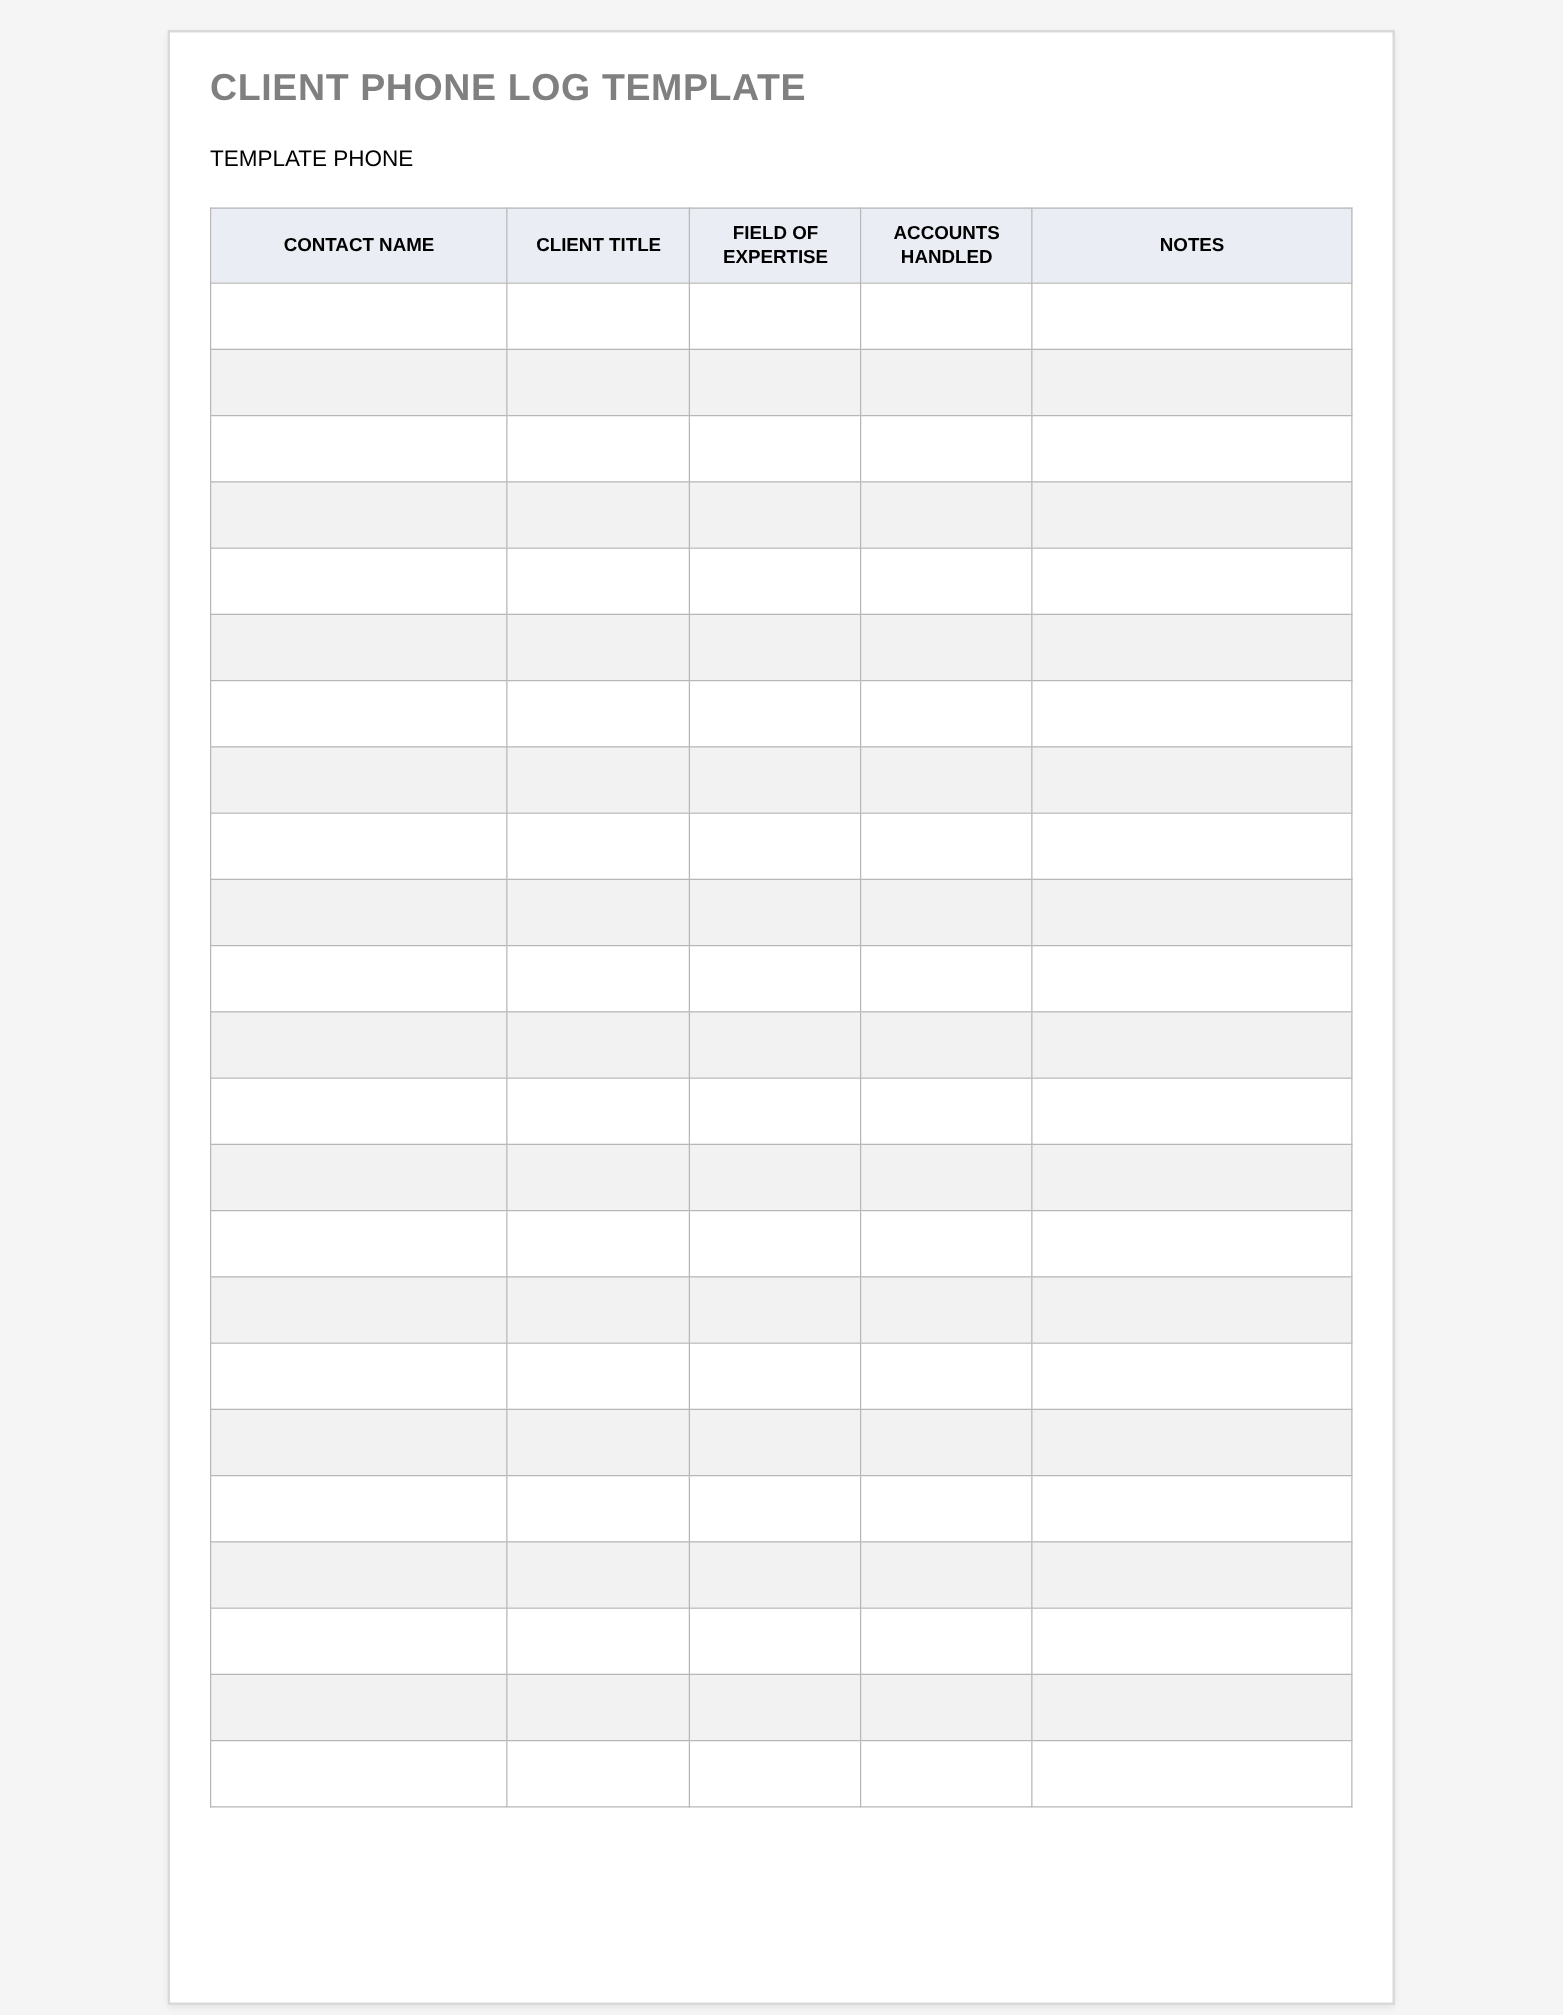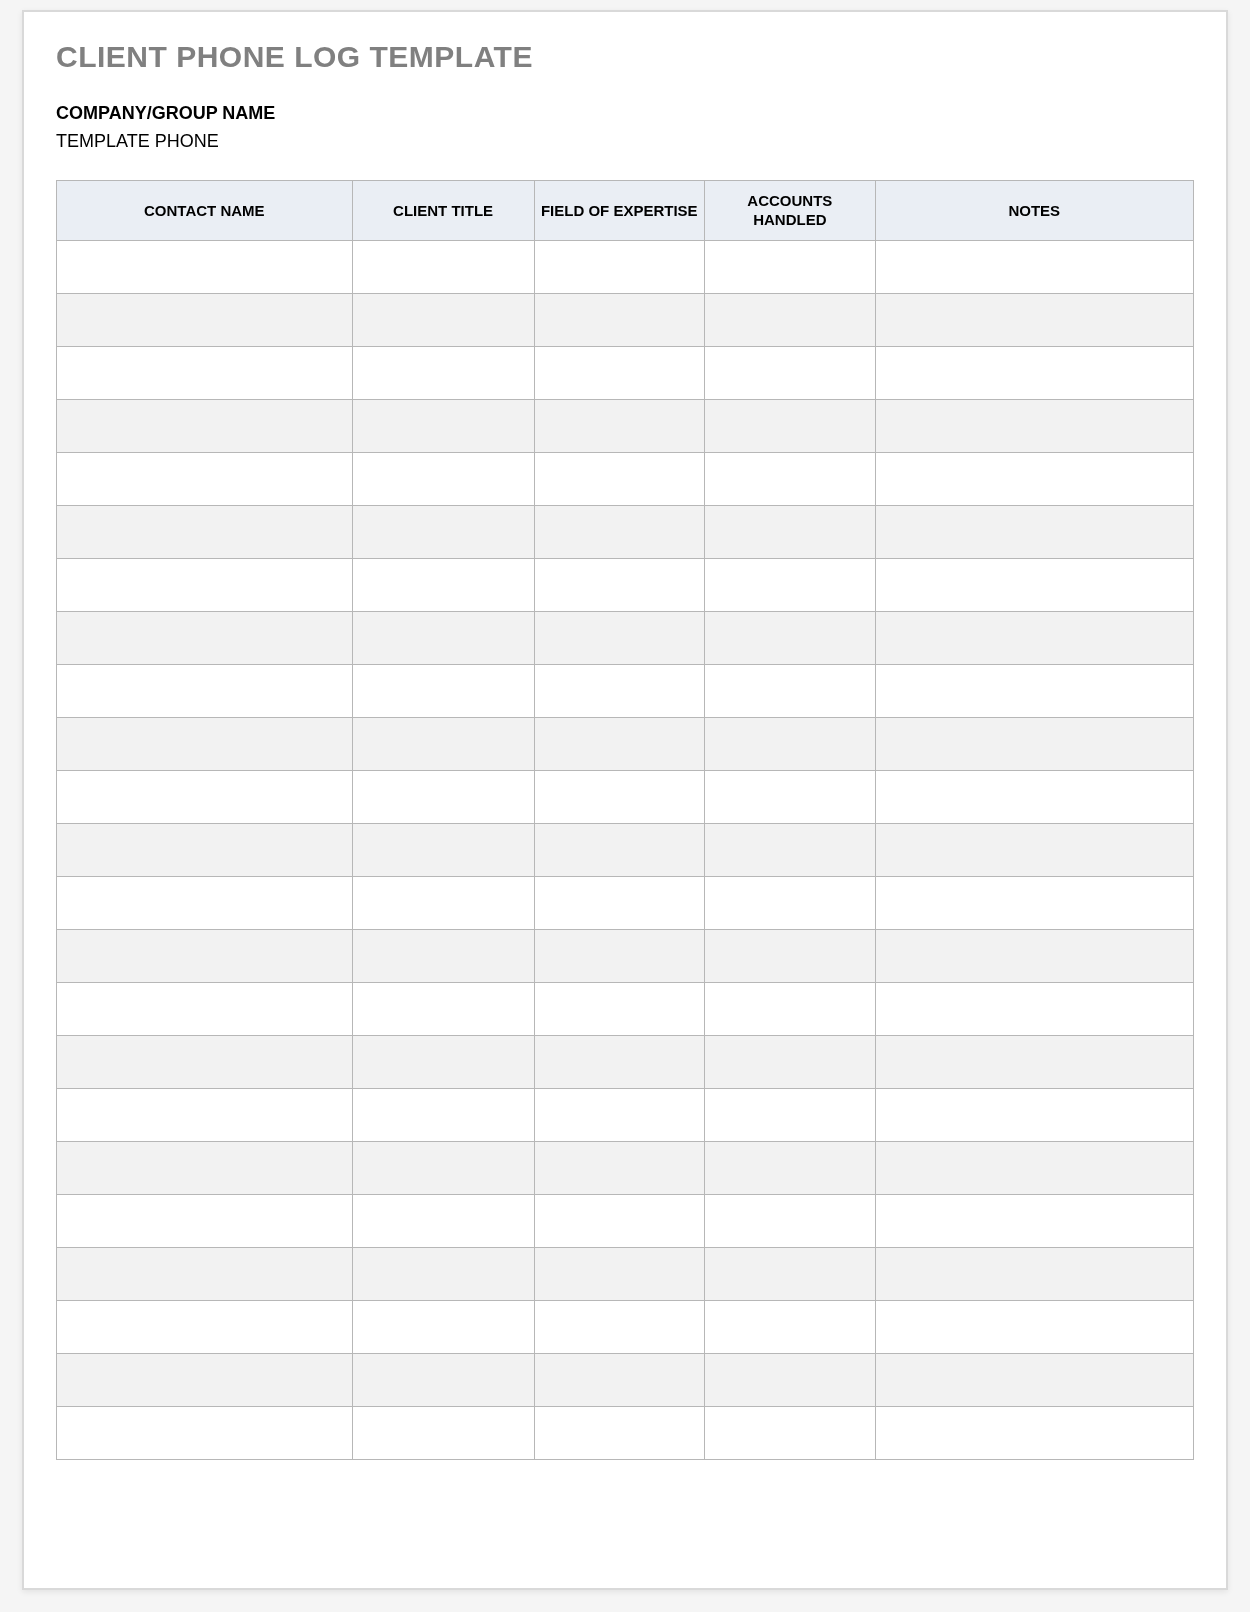--- a/index.html
+++ b/index.html
@@ -2,22 +2,22 @@
 <html><head>
 <meta charset="utf-8">
 <style>
   html, body {
     margin: 0;
     padding: 0;
     background: #f5f5f5;
     font-family: "Century Gothic", "Futura", "Avenir", Arial, sans-serif;
   }
   .page {
-    width: 1206px;
-    margin: 10px auto;
+    width: 982px;
+    margin: 24px auto;
     background: #ffffff;
     border: 2px solid #d9d9d9;
     box-shadow: 0 2px 6px rgba(0,0,0,0.08);
     padding: 28px 32px 40px 32px;
     box-sizing: border-box;
     min-height: 1580px;
   }
   .title {
     font-size: 30px;
     font-weight: 700;
@@ -70,21 +70,20 @@
   .col-notes { width: 28%; }
 </style>
 </head>
 <body>
 
 <div class="page">
 
   <h1 class="title">CLIENT PHONE LOG TEMPLATE</h1>
 
   <div class="meta">
-    <div class="company">COMPANY/GROUP NAME</div>
     <div>TEMPLATE PHONE</div>
   </div>
 
   <table class="log">
     <colgroup>
       <col class="col-name">
       <col class="col-title">
       <col class="col-field">
       <col class="col-acct">
       <col class="col-notes">

